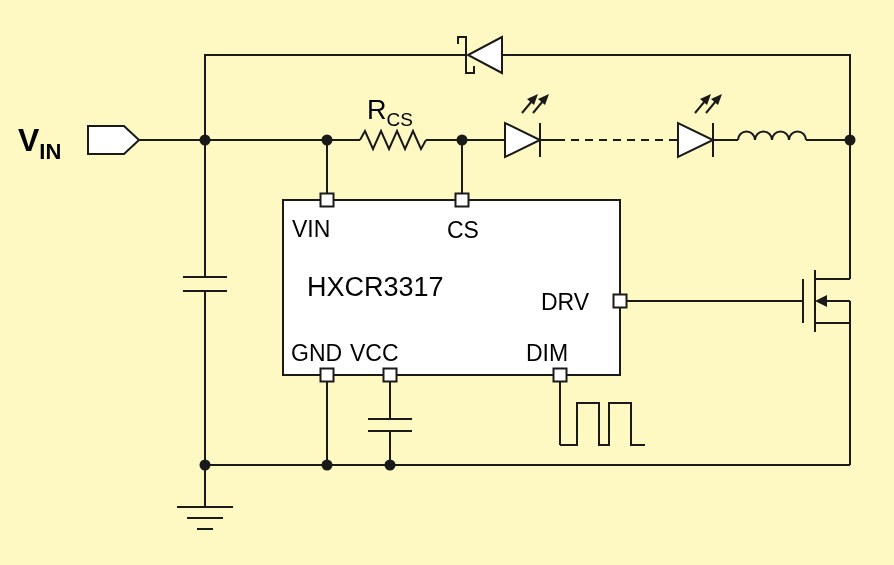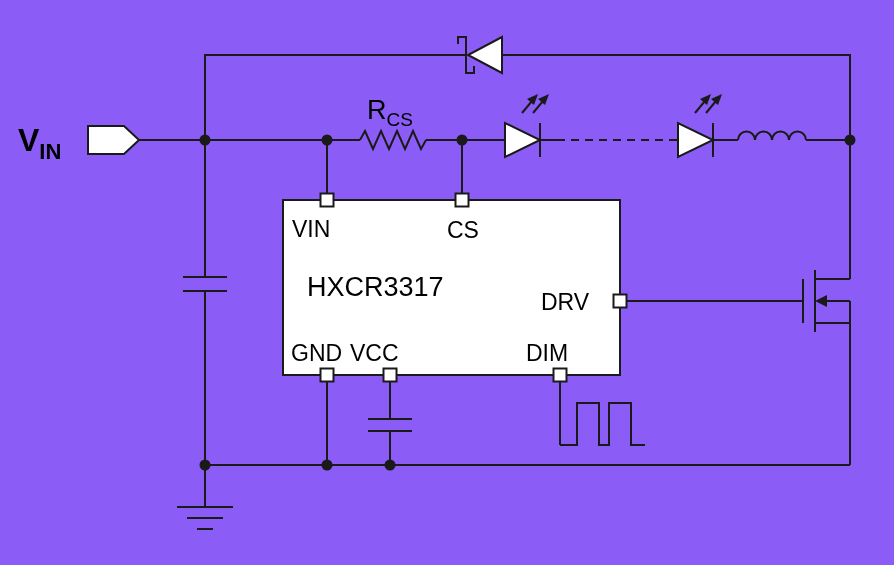--- a/index.html
+++ b/index.html
@@ -1,16 +1,16 @@
 <!DOCTYPE html>
 <html><head>
 <meta charset="utf-8">
 <style>
   html,body{margin:0;padding:0;background:#ffffff;}
-  .page{position:relative;width:894px;height:565px;background:#8b5cf6;overflow:hidden;
+  .page{position:relative;width:894px;height:565px;background:#fef9c3;overflow:hidden;
         font-family:"Liberation Sans",sans-serif;}
   svg{position:absolute;top:0;left:0;}
   svg text{fill:#000000;font-family:"Liberation Sans",sans-serif;}
   .wire{stroke:#1a1a1a;stroke-width:2;fill:none;}
   .wire-dashed{stroke:#1a1a1a;stroke-width:2;fill:none;stroke-dasharray:8 6;}
   .shape{stroke:#1a1a1a;stroke-width:2;fill:#ffffff;}
   .shape-open{stroke:#1a1a1a;stroke-width:2;fill:none;}
   .solid{fill:#1a1a1a;stroke:none;}
   .dot{fill:#1a1a1a;stroke:none;}
 </style>

